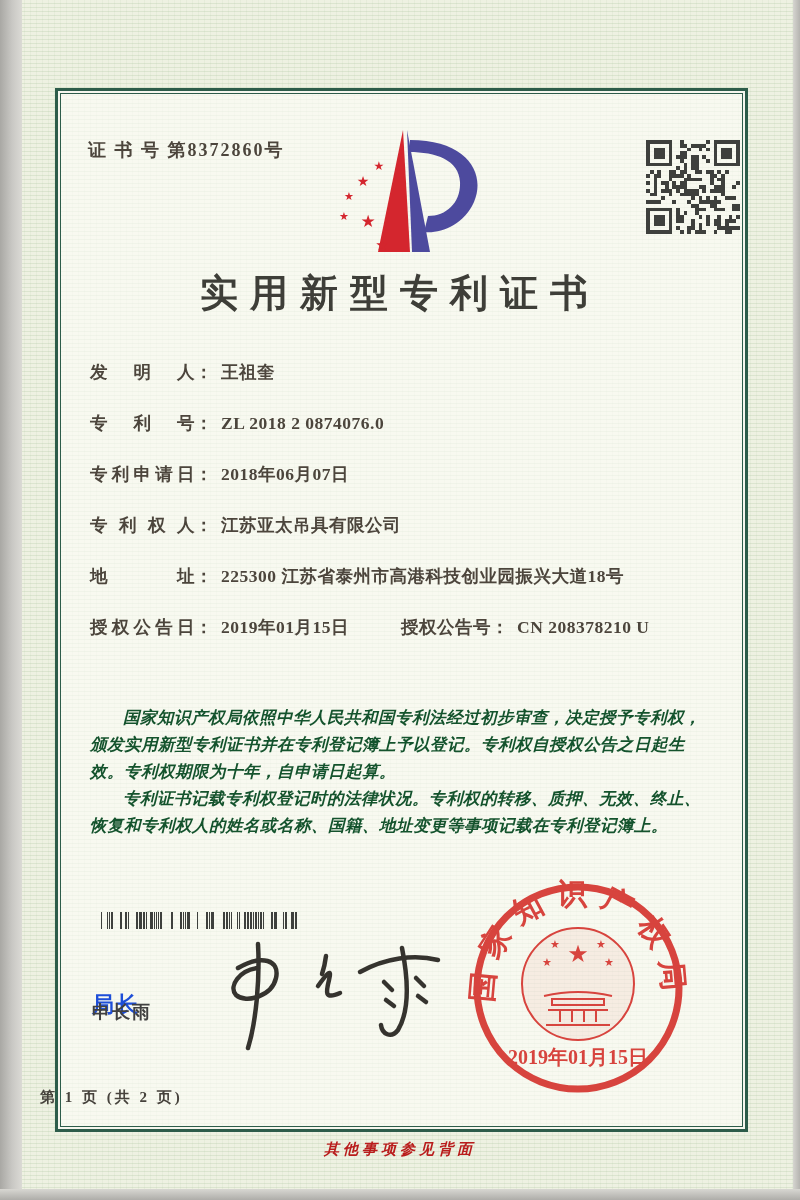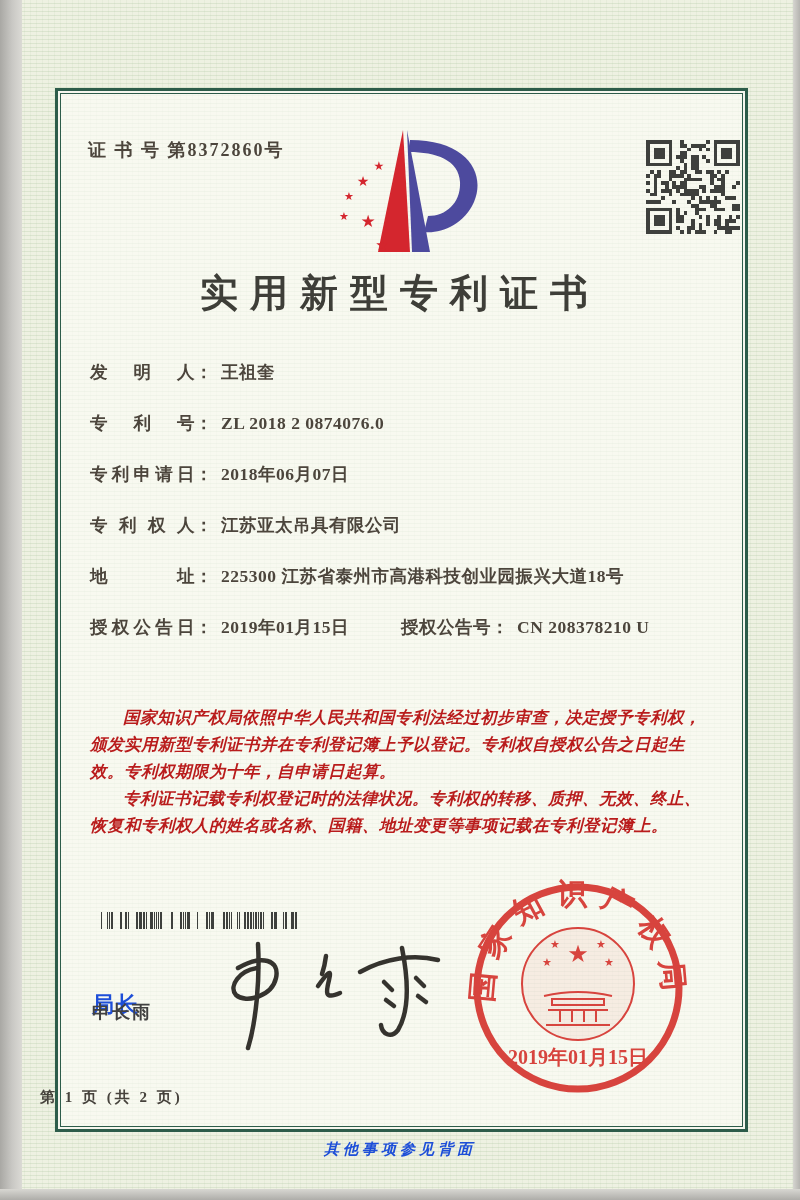--- a/index.html
+++ b/index.html
@@ -38,40 +38,40 @@
   .title{position:absolute;left:0;right:0;top:268px;text-align:center;
     font-size:38px;font-weight:700;letter-spacing:12px;color:#3e3e38;font-family:Liberation Serif, serif;}
   .fields{position:absolute;left:90px;top:360px;right:60px;}
   .field-row{height:51px;font-size:17.5px;font-weight:600;color:var(--text-dark);
     letter-spacing:0.5px;white-space:nowrap;}
   .f-label{display:inline-block;width:105px;text-align:justify;text-align-last:justify;vertical-align:bottom;}
   .f-value{margin-left:8px;}
   .grant-no-group{margin-left:52px;text-align:right;}
   .paragraphs{position:absolute;left:90px;top:704px;width:624px;}
   .paragraphs p{margin:0;text-indent:2em;font-size:16.5px;line-height:27px;
-    font-style:italic;font-weight:600;color:#b91c1c;letter-spacing:0.5px;}
+    font-style:italic;font-weight:600;color:#14532d;letter-spacing:0.5px;}
   .barcode{position:absolute;left:90px;top:912px;width:215px;height:17px;}
   .barcode svg{width:100%;height:100%;shape-rendering:crispEdges;}
   .director-title{position:absolute;left:92px;top:990px;font-size:22px;font-weight:600;color:#1d4ed8;letter-spacing:2px;}
   .director-name{position:absolute;left:92px;top:1000px;font-size:18px;font-weight:600;color:#404040;letter-spacing:2px;}
   .signature{position:absolute;left:200px;top:938px;width:270px;height:115px;}
   .sig-stroke{stroke:#35332e;stroke-width:4.5;fill:none;stroke-linecap:round;stroke-linejoin:round;}
   .seal{position:absolute;left:468px;top:878px;width:220px;height:220px;opacity:0.92;z-index:12;}
   .seal-ring{fill:none;stroke:var(--seal-red);stroke-width:7;}
   .seal-line{fill:none;stroke:var(--seal-red);stroke-width:2;}
   .seal-fill{fill:var(--seal-red);}
   .seal-soft{fill:rgba(213,60,50,0.08);stroke:var(--seal-red);stroke-width:2;}
   .seal-text{fill:var(--seal-red);font-size:30px;font-weight:700;letter-spacing:12px;
     font-family:"Liberation Serif","DejaVu Serif",serif;}
   .seal-date{fill:var(--seal-red);font-size:20px;font-weight:700;
     font-family:"Liberation Serif","DejaVu Serif",serif;}
   .page-footer{position:absolute;left:0;right:0;top:1088px;text-align:left;
     font-size:15px;font-weight:600;color:#46423c;letter-spacing:3px;padding-left:40px;}
   .back-note{position:absolute;left:0;right:0;top:1140px;text-align:center;
-    font-size:15px;font-style:italic;font-weight:600;color:#1d4ed8;letter-spacing:4px;}
+    font-size:15px;font-style:italic;font-weight:600;color:#b91c1c;letter-spacing:4px;}
   .ink{fill:#3e403d;}
   .logo-red{fill:var(--logo-red);}
   .logo-blue{fill:var(--logo-blue);}
   .logo-star{fill:var(--logo-red);font-family:"DejaVu Sans",sans-serif;}
 </style>
 </head>
 <body>
 
 <div class="paper"></div>
 <div class="frame"></div>

